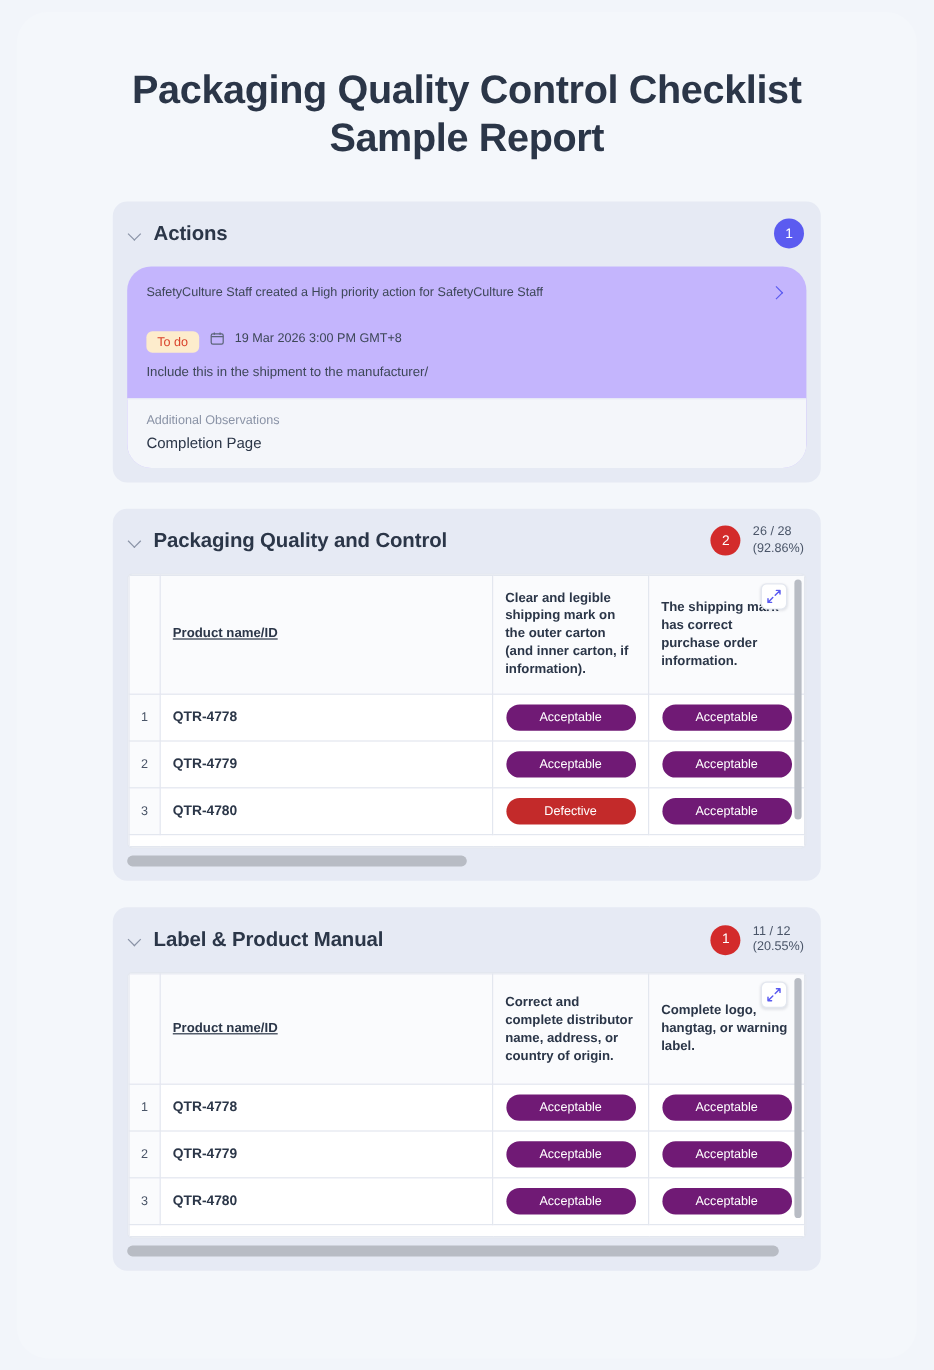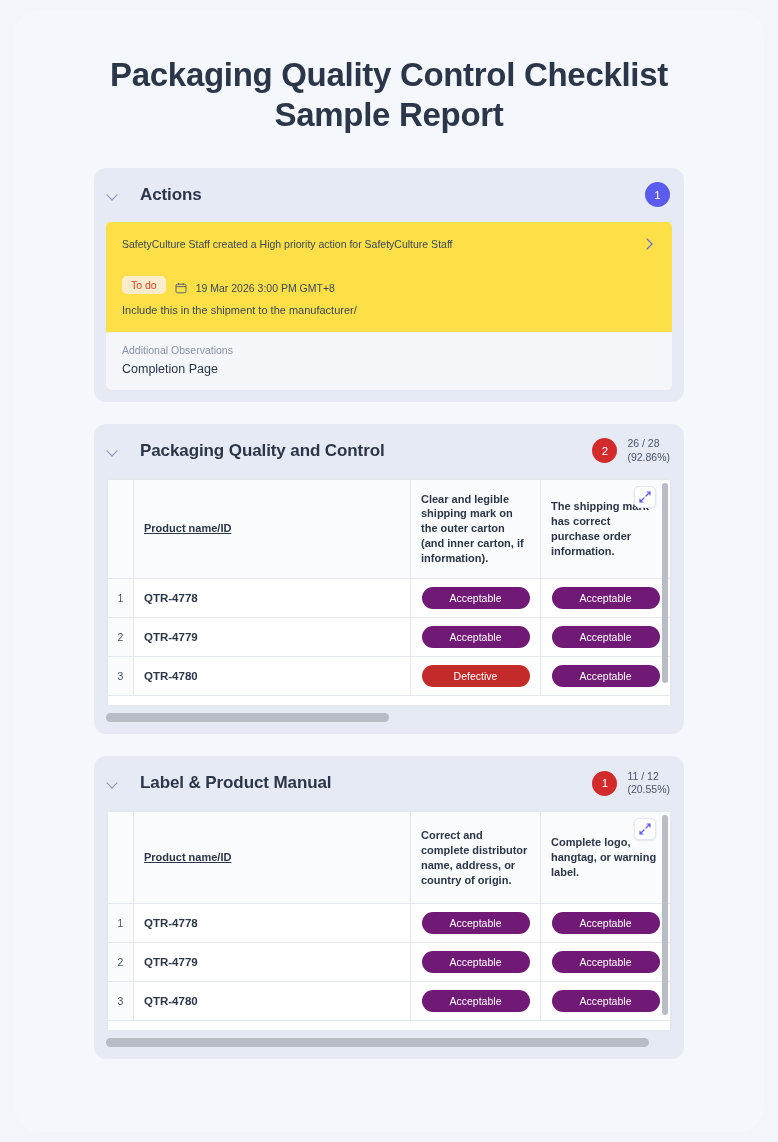--- a/index.html
+++ b/index.html
@@ -39,21 +39,20 @@
     background: #e6eaf4;
     border-radius: 12px;
     margin-bottom: 22px;
     padding: 0 0 12px 0;
   }
   .section-header {
     display: flex;
     align-items: center;
     height: 54px;
     padding: 0 14px 0 12px;
-    gap: 12px;
   }
   .chev {
     width: 14px; height: 14px;
     flex: 0 0 14px;
     position: relative;
     margin-right: 8px;
   }
   .chev::after {
     content: "";
     position: absolute;
@@ -86,22 +85,22 @@
   .badge-red { background: #d32b2b; }
   .score {
     text-align: left;
     font-size: 10.5px;
     line-height: 1.28;
     color: #4a5568;
   }
 
   
   .action-card {
-    background: #fde047;
-    border-radius: 5px;
+    background: #c4b5fd;
+    border-radius: 20px;
     margin: 0 12px;
     overflow: hidden;
   }
   .action-top { padding: 14px 16px 8px 16px; display: flex; }
   .action-sentence {
     font-size: 10.5px;
     color: #3d4758;
     flex: 1;
     padding-top: 2px;
   }
@@ -115,21 +114,21 @@
     content: "";
     position: absolute;
     left: 3px; top: 4px;
     width: 7px; height: 7px;
     border-right: 1.6px solid #5b5bf0;
     border-top: 1.6px solid #5b5bf0;
     transform: rotate(45deg);
   }
   .action-meta {
     display: flex;
-    align-items: flex-end;
+    align-items: flex-start;
     gap: 9px;
     padding: 16px 16px 0 16px;
   }
   .status-pill {
     background: #fdeccc;
     color: #d9422b;
     font-size: 10.5px;
     padding: 3px 9px;
     border-radius: 5px;
   }

